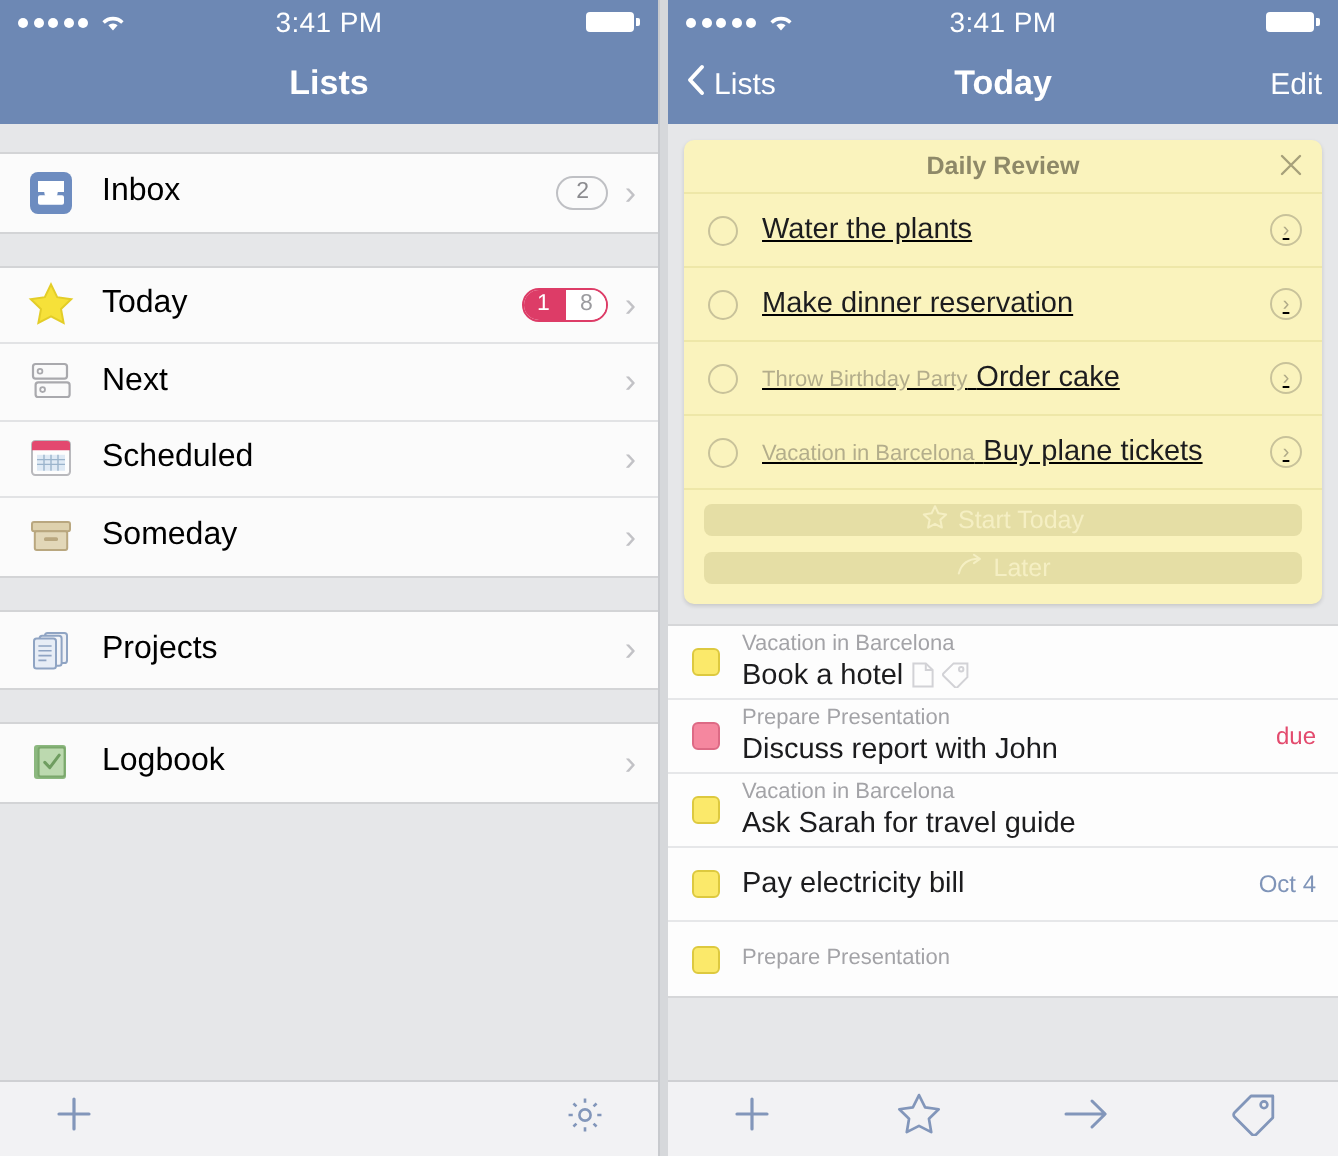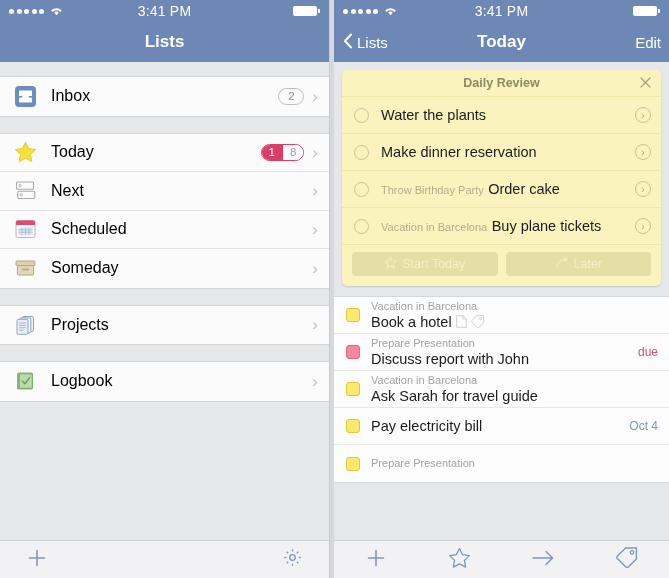--- a/index.html
+++ b/index.html
@@ -51,28 +51,28 @@
   .toolbar.spread .tb-item:first-child { justify-content:flex-start; padding-left:26px; }
   .toolbar.spread .tb-item:last-child { justify-content:flex-end; padding-right:26px; }
 
   
   .today-body { background:#e6e7e9; height:calc(578px - 22px - 40px - 38px); overflow:hidden; position:relative; }
   .card { margin:8px 8px 0 8px; background:#faf3bd; border-radius:5px; box-shadow:0 1px 2px rgba(0,0,0,.14); overflow:hidden; }
   .card-head { height:26px; display:flex; align-items:center; justify-content:center; position:relative; }
   .card-title { font-size:12.5px; color:#8e8968; font-weight:bold; }
   .card-x { position:absolute; right:10px; top:50%; transform:translateY(-50%); color:#a6a07a; font-size:14px; cursor:pointer; line-height:1; }
 
-  .crow { display:flex; align-items:center; min-height:37px; padding:0 10px 0 12px; border-top:1px solid #eee7a8; cursor:pointer; }
+  .crow { display:flex; align-items:center; min-height:37px; padding:0 10px 0 12px; border-top:1px solid #eee7a8; cursor:pointer;text-decoration:underline; }
   .circle { width:15px; height:15px; border-radius:50%; border:1.4px solid #c8c29a; flex:none; margin-right:12px; cursor:pointer; }
   .crow-text { flex:1; }
   .crow-sub { font-size:11px; color:#b3ad8b; line-height:13px; }
   .crow-title { font-size:14.5px; color:#1c1c1e; line-height:17px; }
   .arr-circle { width:16px; height:16px; border-radius:50%; border:1.2px solid #c8c29a; color:#b0aa88; display:flex; align-items:center; justify-content:center; font-size:10px; flex:none; cursor:pointer; }
 
-  .card-actions { display:flex; gap:8px; padding:7px 10px 10px 10px; border-top:1px solid #eee7a8; }
+  .card-actions { display:flex; gap:8px; padding:7px 10px 10px 10px; border-top:1px solid #eee7a8;flex-direction:column; }
   .act-btn { flex:1; height:24px; border-radius:4px; background:#e5dea5; display:flex; align-items:center; justify-content:center; gap:5px; color:#f5efc3; font-size:12.5px; cursor:pointer; }
 
   .tasklist { margin-top:10px; background:#fdfdfd; border-top:1px solid #d6d7d9; border-bottom:1px solid #d6d7d9; }
   .trow { display:flex; align-items:center; min-height:37px; padding:0 11px 0 12px; border-bottom:1px solid #e6e7e9; cursor:pointer; }
   .trow:last-child { border-bottom:none; }
   .chk { width:14px; height:14px; border-radius:3px; flex:none; margin-right:11px; cursor:pointer; }
   .chk.yellow { background:#fbe96a; border:1px solid #ddc93f; }
   .chk.pink   { background:#f5879f; border:1px solid #dd6a85; }
   .trow-text { flex:1; display:flex; flex-direction:column; justify-content:center; }
   .trow-sub { font-size:11px; color:#a3a3a7; line-height:13px; }

